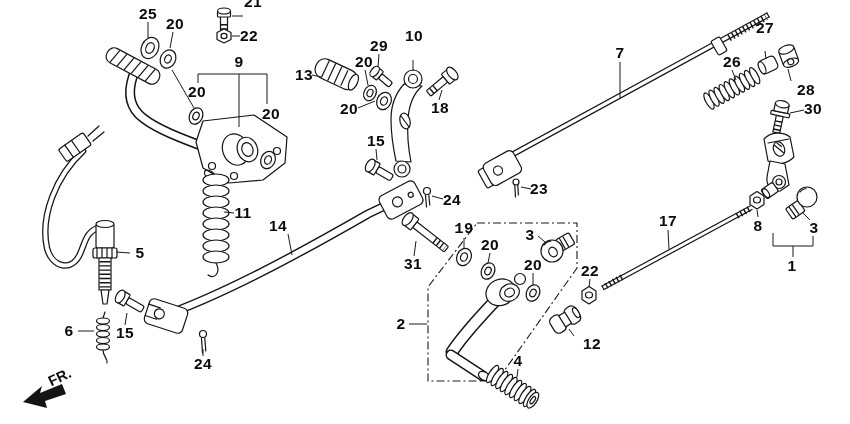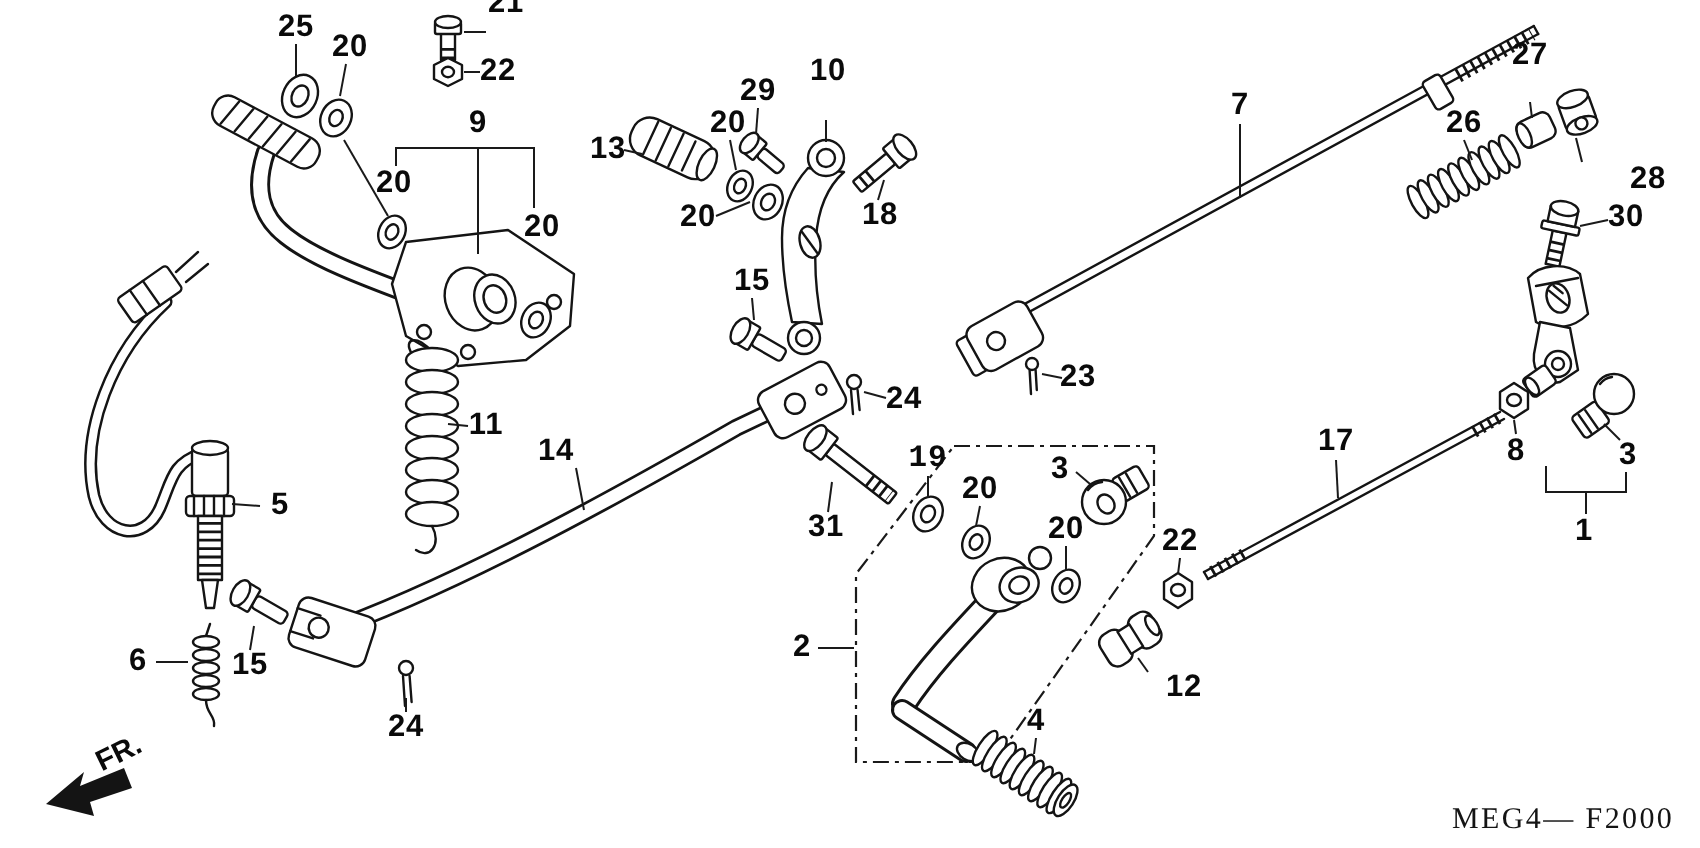--- a/index.html
+++ b/index.html
@@ -419,33 +419,32 @@
       <div class="callout" style="left: 364px; top: 62px;">20</div>
       <div class="callout" style="left: 349px; top: 109px;">20</div>
       <div class="callout" style="left: 414px; top: 36px;">10</div>
       <div class="callout" style="left: 440px; top: 108px;">18</div>
       <div class="callout" style="left: 376px; top: 141px;">15</div>
       <div class="callout" style="left: 452px; top: 200px;">24</div>
       <div class="callout" style="left: 539px; top: 189px;">23</div>
       <div class="callout" style="left: 620px; top: 53px;">7</div>
       <div class="callout" style="left: 732px; top: 62px;">26</div>
       <div class="callout" style="left: 765px; top: 28px;">27</div>
-      <div class="callout" style="left: 824px; top: 90px;">28</div>
+      <div class="callout" style="left: 806px; top: 90px;">28</div>
       <div class="callout" style="left: 813px; top: 109px;">30</div>
       <div class="callout" style="left: 668px; top: 221px;">17</div>
       <div class="callout" style="left: 758px; top: 226px;">8</div>
       <div class="callout" style="left: 814px; top: 228px;">3</div>
       <div class="callout" style="left: 792px; top: 266px;">1</div>
       <div class="callout" style="left: 590px; top: 271px;">22</div>
       <div class="callout" style="left: 576px; top: 344px; margin-left: 16px;">12</div>
       <div class="callout" style="left: 464px; top: 229px; font-family: Liberation Mono, monospace;">19</div>
       <div class="callout" style="left: 490px; top: 245px;">20</div>
       <div class="callout" style="left: 533px; top: 265px;">20</div>
       <div class="callout" style="left: 530px; top: 235px;">3</div>
       <div class="callout" style="left: 401px; top: 324px;">2</div>
       <div class="callout" style="left: 413px; top: 264px;">31</div>
       <div class="callout" style="left: 518px; top: 361px;">4</div>
     </div>
 
 <div class="fr">FR.</div>
-<div class="code">MEG4— F2000</div>
 
 </div>
 
 </body></html>

